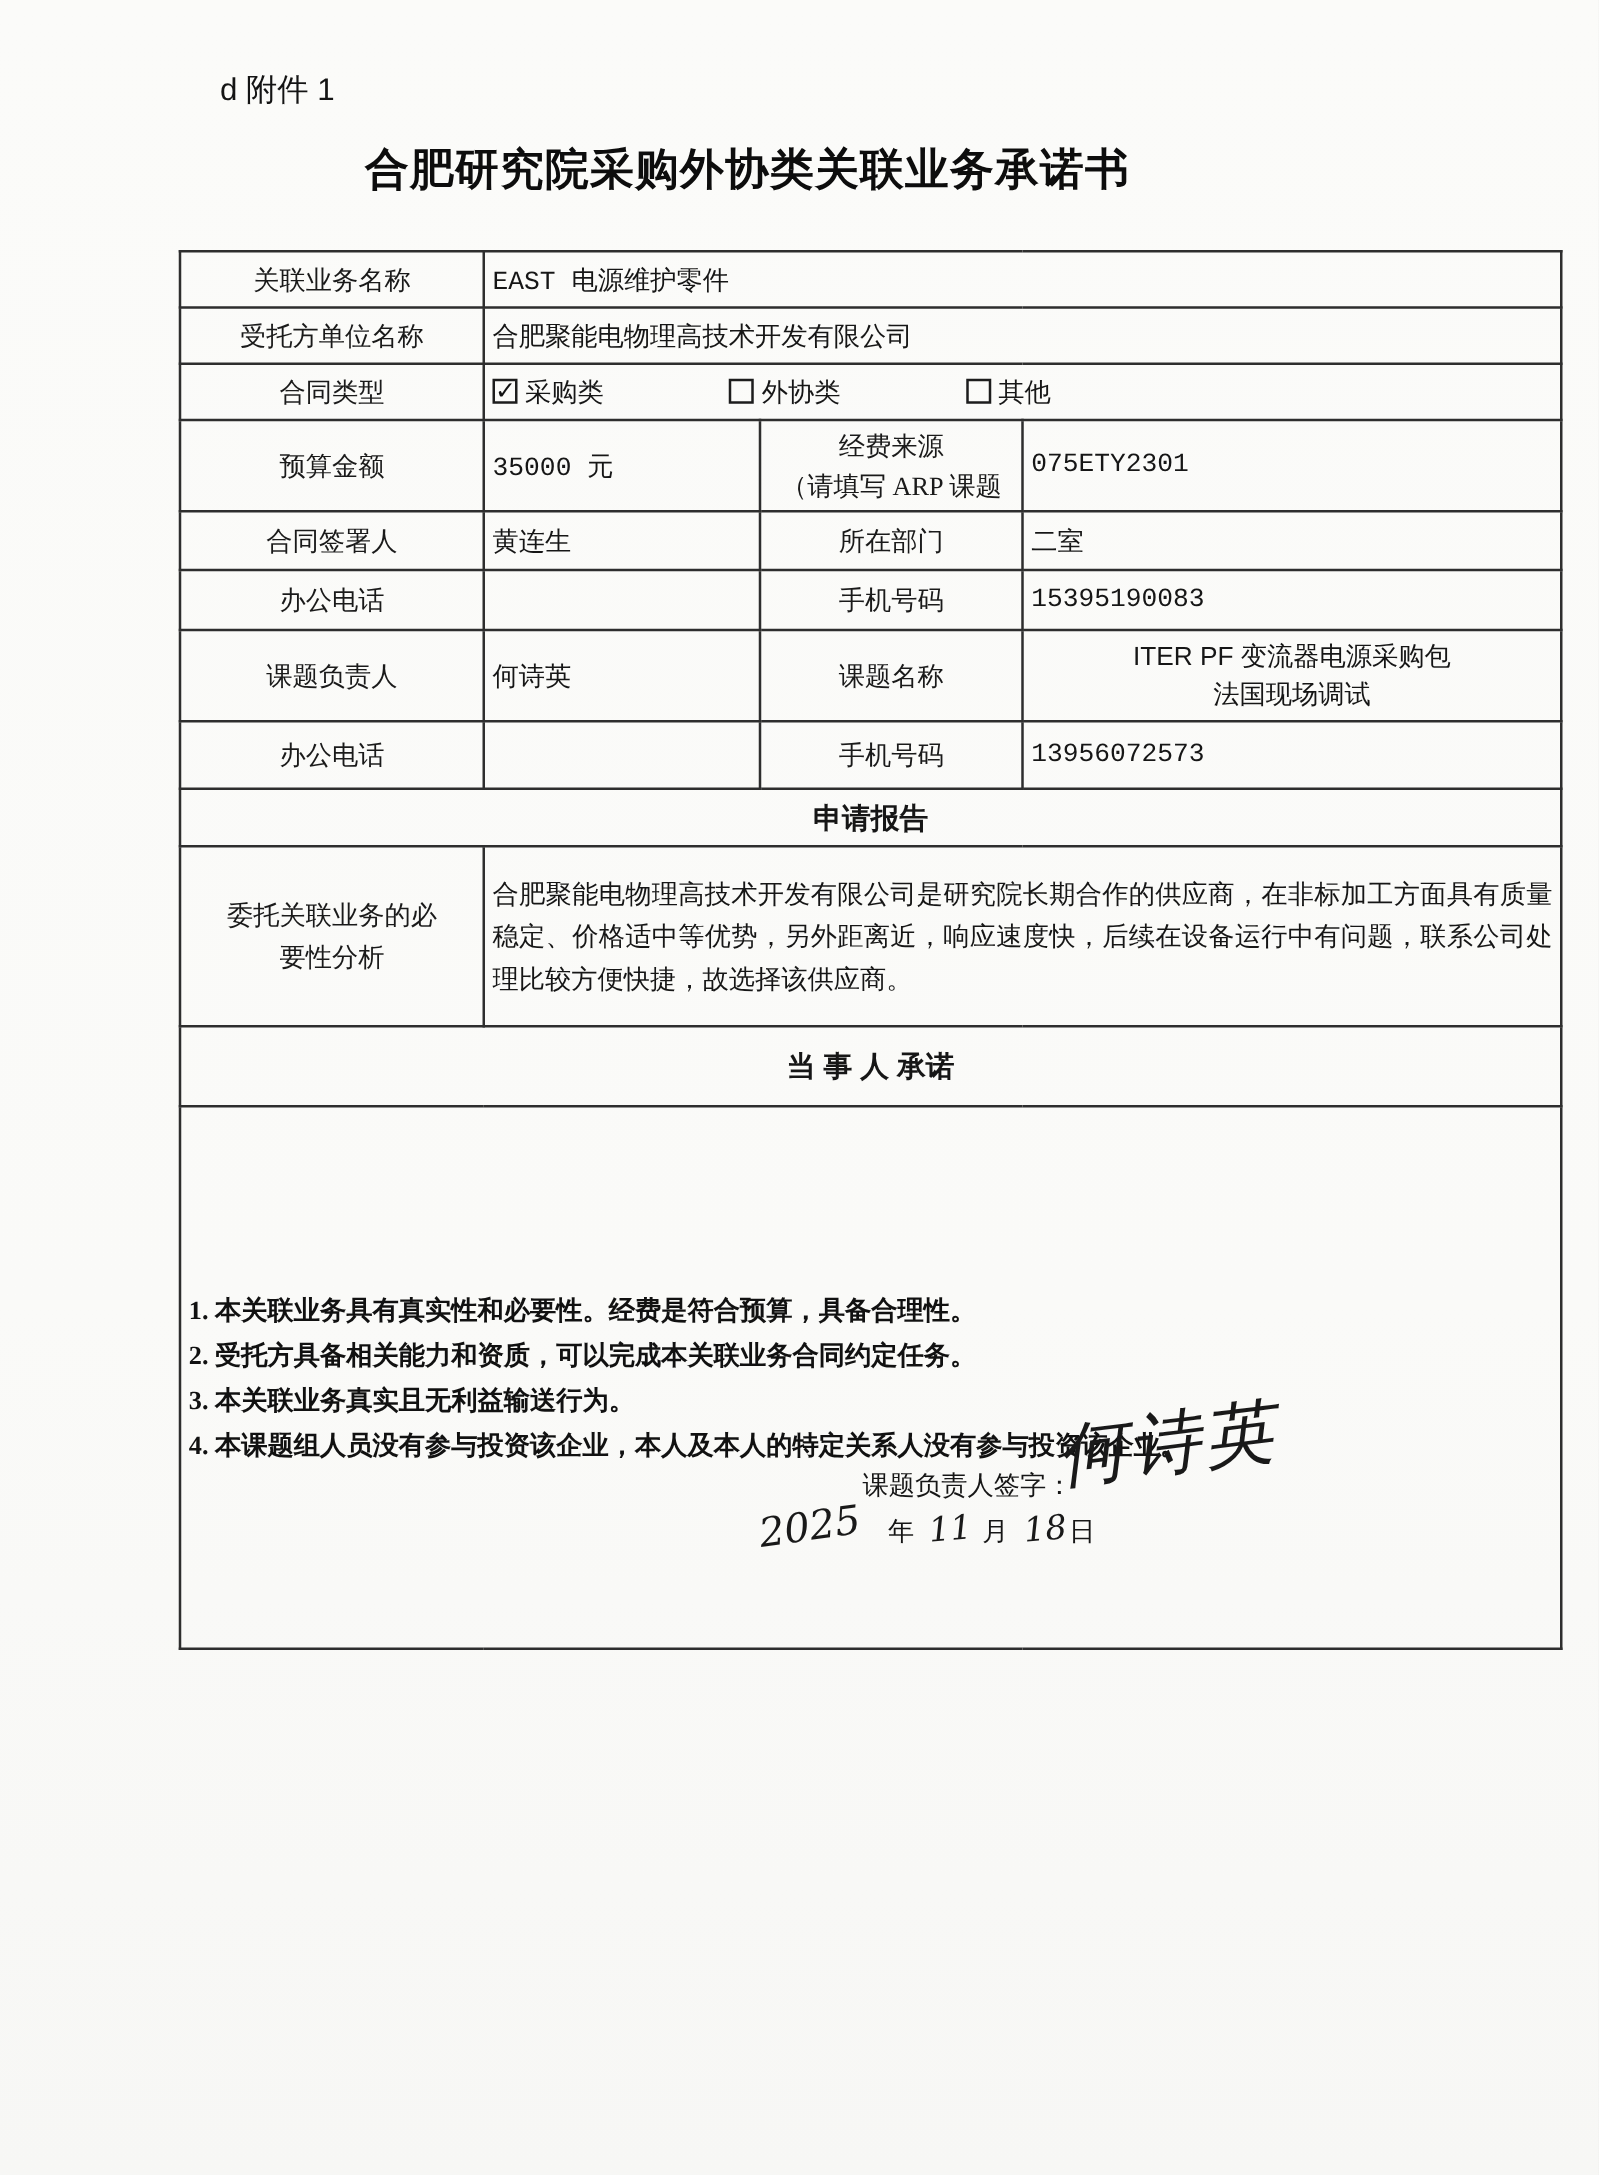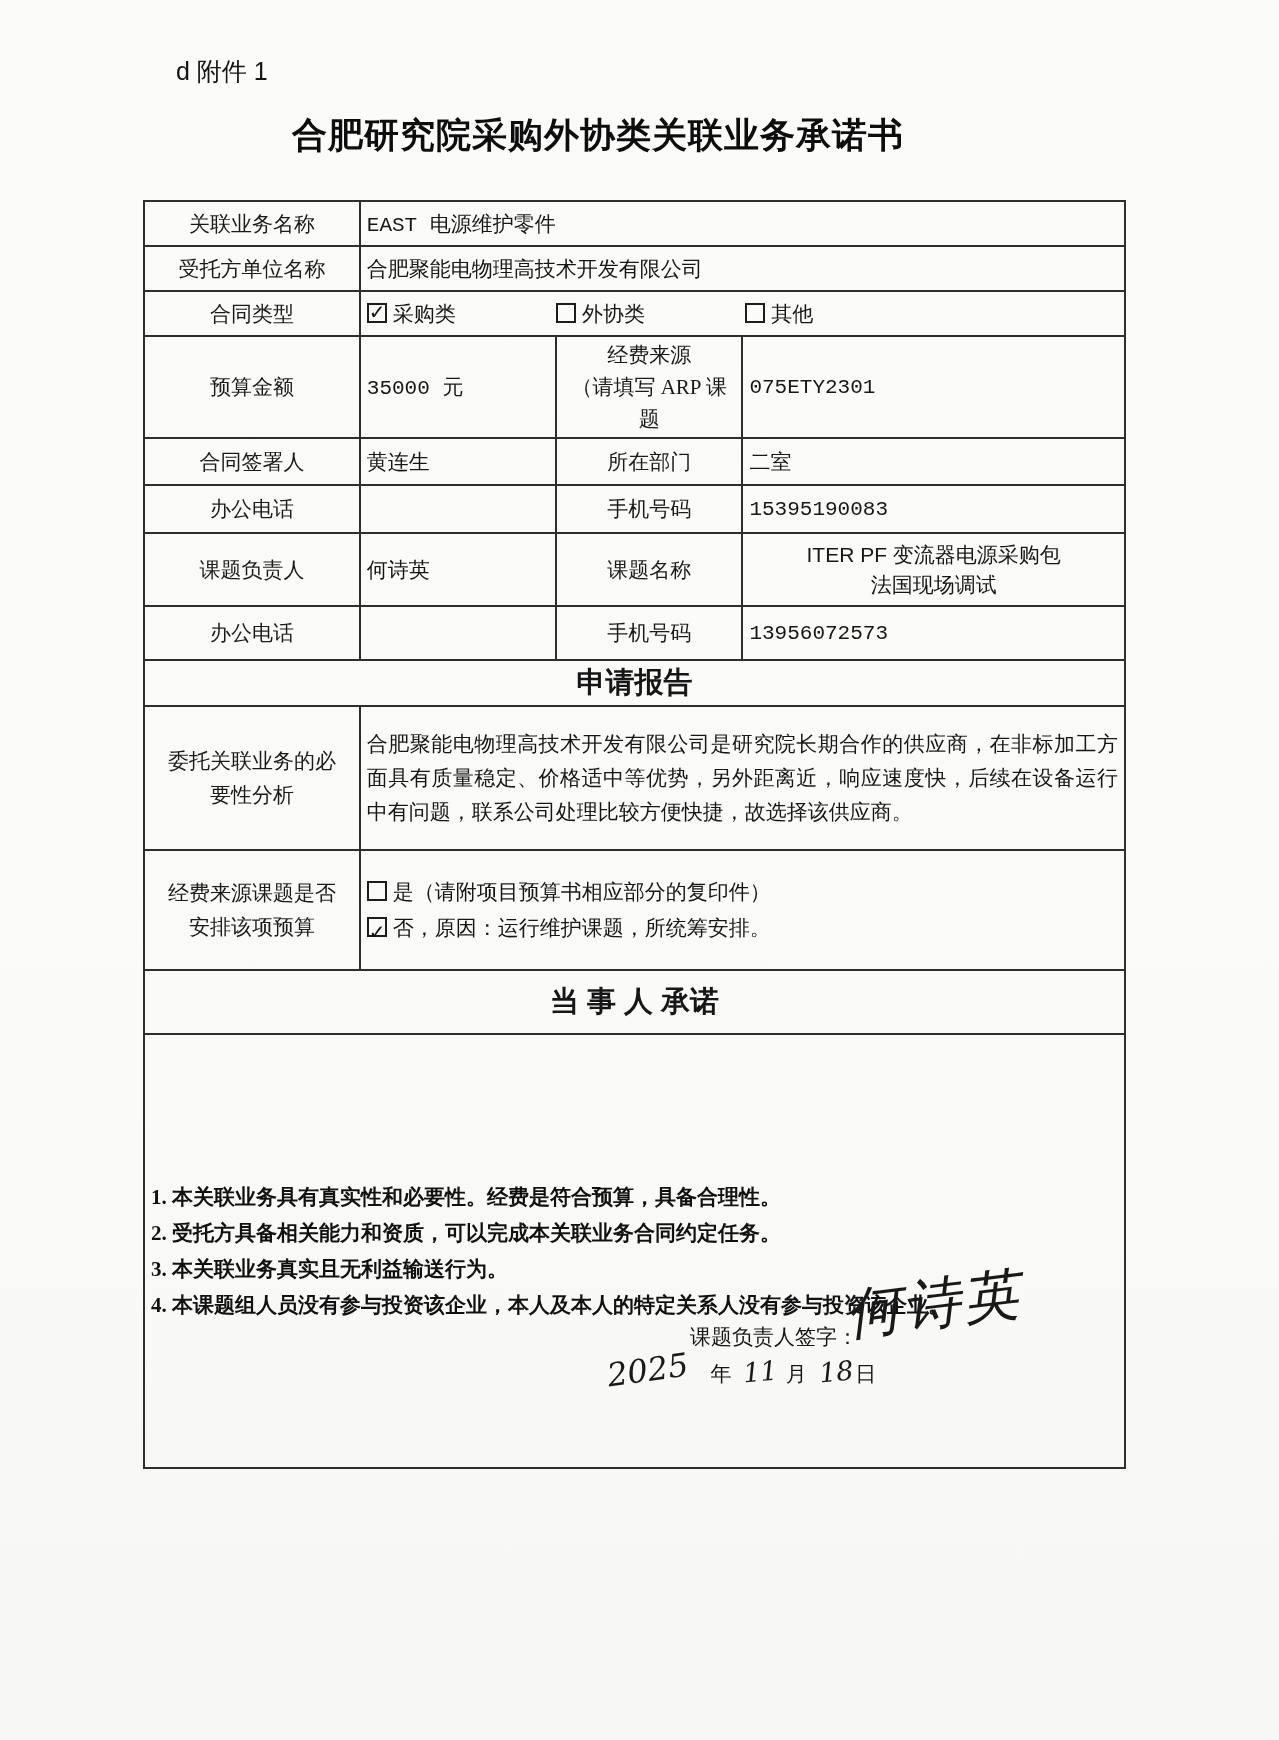--- a/index.html
+++ b/index.html
@@ -22,41 +22,41 @@
   }
   .doc-title{
     position:absolute;left:0;top:112px;width:1196px;
     text-align:center;
     font-size:35px;font-weight:bold;letter-spacing:1px;
     font-family:"Liberation Sans", sans-serif;
     color:#0d0d0d;
   }
   table.form{
     position:absolute;left:143px;top:200px;
-    width:983px;
+    width:1107px;
     border-collapse:collapse;table-layout:fixed;
     font-size:21px;
   }
   table.form td{
     border:2px solid #2e2e2e;
     padding:2px 6px;
     vertical-align:middle;
     overflow:hidden;
   }
   td.lbl{text-align:center;color:#1a1a1a;}
   td.val{text-align:left;padding-left:13px;font-family:Liberation Mono, monospace;}
   td.val-serif{text-align:left;padding-left:13px;}
   .pre{white-space:pre-line;}
   tr.r1{height:45px;} tr.r2{height:45px;} tr.r3{height:45px;padding-left:40px;}
   tr.r4{height:73px;} tr.r5{height:47px;} tr.r6{height:48px;}
   tr.r7{height:73px;} tr.r8{height:54px;}
   tr.r9{height:46px;} tr.r10{height:144px;} tr.r11{height:120px;}
   tr.r12{height:64px;} tr.r13{height:434px;}
   td.section-hd{
-    text-align:center;font-weight:bold;font-size:29px;
+    text-align:center;font-weight:bold;font-size:23px;
     font-family:"Liberation Sans", sans-serif;
     border-top-width:3px;
   }
   td.project-cell{text-align:center;padding:2px 4px;font-family:"Liberation Sans", sans-serif;line-height:30px;}
   td.necessity-cell{
     text-align:justify;padding:8px 14px 8px 14px;
     line-height:34px;vertical-align:middle;
   }
   td.options-cell{vertical-align:top;padding:8px 10px 4px 12px;line-height:36px;}
   .cb{
@@ -188,32 +188,20 @@
     <tr class="r9">
       <td class="section-hd" colspan="4">申请报告</td>
     </tr>
 
     <tr class="r10">
       <td class="lbl pre" style="line-height:34px;">委托关联业务的必
 要性分析</td>
       <td class="necessity-cell" colspan="3">合肥聚能电物理高技术开发有限公司是研究院长期合作的供应商，在非标加工方面具有质量稳定、价格适中等优势，另外距离近，响应速度快，后续在设备运行中有问题，联系公司处理比较方便快捷，故选择该供应商。</td>
     </tr>
 
-    <tr class="r11">
-      <td class="lbl pre" style="line-height:34px;">经费来源课题是否
-安排该项预算</td>
-      <td class="options-cell" colspan="3">
-        <div>
-          <span class="cb"></span><span>是（请附项目预算书相应部分的复印件）</span>
-        </div>
-        <div>
-          <span class="cb checked"></span><span>否，原因：运行维护课题，所统筹安排。</span>
-        </div>
-      </td>
-    </tr>
 
     <tr class="r12">
       <td class="section-hd" colspan="4">当 事 人 承诺</td>
     </tr>
 
     <tr class="r13">
       <td class="commit-cell" colspan="4">
         <span class="commit-item">1. 本关联业务具有真实性和必要性。经费是符合预算，具备合理性。</span>
         <span class="commit-item">2. 受托方具备相关能力和资质，可以完成本关联业务合同约定任务。</span>
         <span class="commit-item">3. 本关联业务真实且无利益输送行为。</span>

